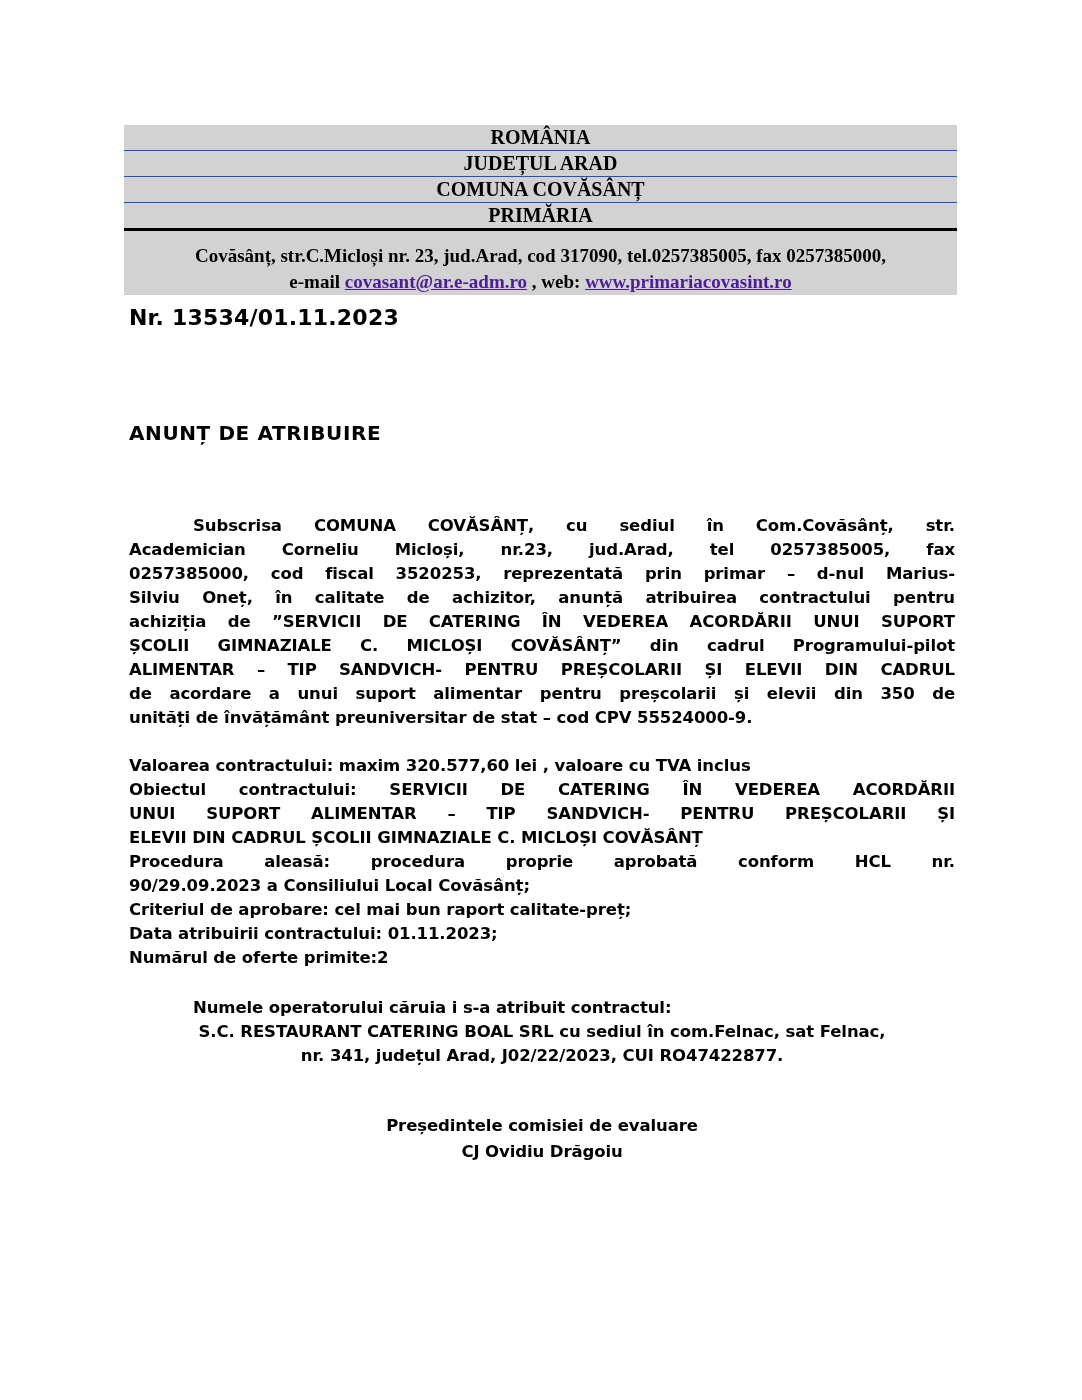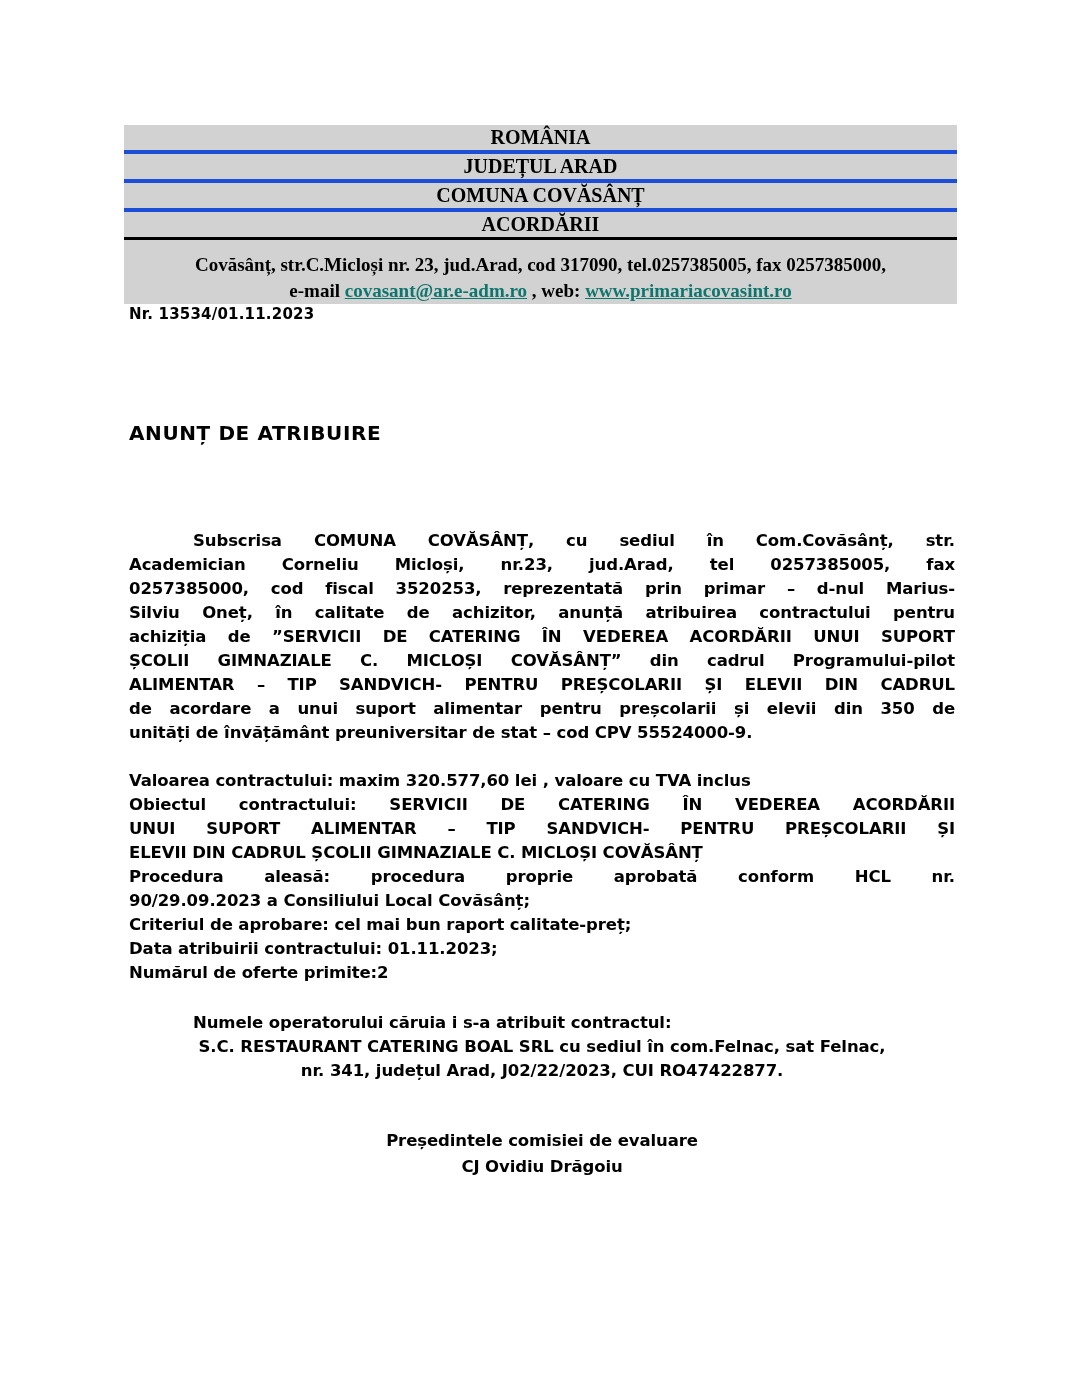--- a/index.html
+++ b/index.html
@@ -18,31 +18,31 @@
     position: absolute;
     left: 124px;
     top: 125px;
     width: 833px;
     background: #d2d2d2;
     font-family: "Liberation Serif", serif;
     font-weight: bold;
     text-align: center;
   }
   .h-row { font-size: 20px; line-height: 25px; }
-  .h-row + .h-row { border-top: 4px solid #1d4ed8; }
+  .h-row + .h-row { border-top: 1px solid #1d4ed8; }
   .h-divider { height: 3px; background: #000000; }
   .h-addr { font-size: 19px; line-height: 26px; padding-top: 12px; }
   .h-contact { font-size: 19px; line-height: 25px; padding-bottom: 1px; }
-  .lnk { color: #0f766e; text-decoration: underline; cursor: pointer; }
+  .lnk { color: #4c1d95; text-decoration: underline; cursor: pointer; }
 
   .doc-number {
     position: absolute;
     left: 129px;
     top: 305px;
-    font-size: 15px;
+    font-size: 22px;
     font-weight: bold;
     letter-spacing: 0.2px;
   }
 
   .title {
     position: absolute;
     left: 129px;
     top: 421px;
     width: 826px;
     text-align: left;
@@ -52,41 +52,40 @@
   }
 
   .content {
     position: absolute;
     left: 129px;
     top: 514px;
     width: 826px;
     font-size: 16.5px;
     font-weight: bold;
     letter-spacing: -0.1px;
-    margin-top: 15px;
   }
   .line { line-height: 24px; }
   .jl { text-align: justify; text-align-last: justify; }
   .cl { text-align: center; }
   .ind { text-indent: 64px; }
   .gap-s { height: 24px; }
   .gap-m { height: 26px; }
   .gap-l { height: 45px; }
   .sig .line { line-height: 26px; }
 </style>
 </head>
 <body>
 
 <div class="page">
 
   <div class="header-box">
     <div class="h-row">ROMÂNIA</div>
     <div class="h-row">JUDEȚUL ARAD</div>
     <div class="h-row">COMUNA COVĂSÂNȚ</div>
-    <div class="h-row">ACORDĂRII</div>
+    <div class="h-row">PRIMĂRIA</div>
     <div class="h-divider"></div>
     <div class="h-addr">Covăsânț, str.C.Micloși nr. 23, jud.Arad, cod 317090, tel.0257385005, fax 0257385000,</div>
     <div class="h-contact"><span>e-mail </span><a class="lnk">covasant@ar.e-adm.ro</a><span> , web: </span><a class="lnk">www.primariacovasint.ro</a></div>
   </div>
 
   <div class="doc-number">Nr. 13534/01.11.2023</div>
 
   <div class="title">ANUNȚ DE ATRIBUIRE</div>
 
   <div class="content">

